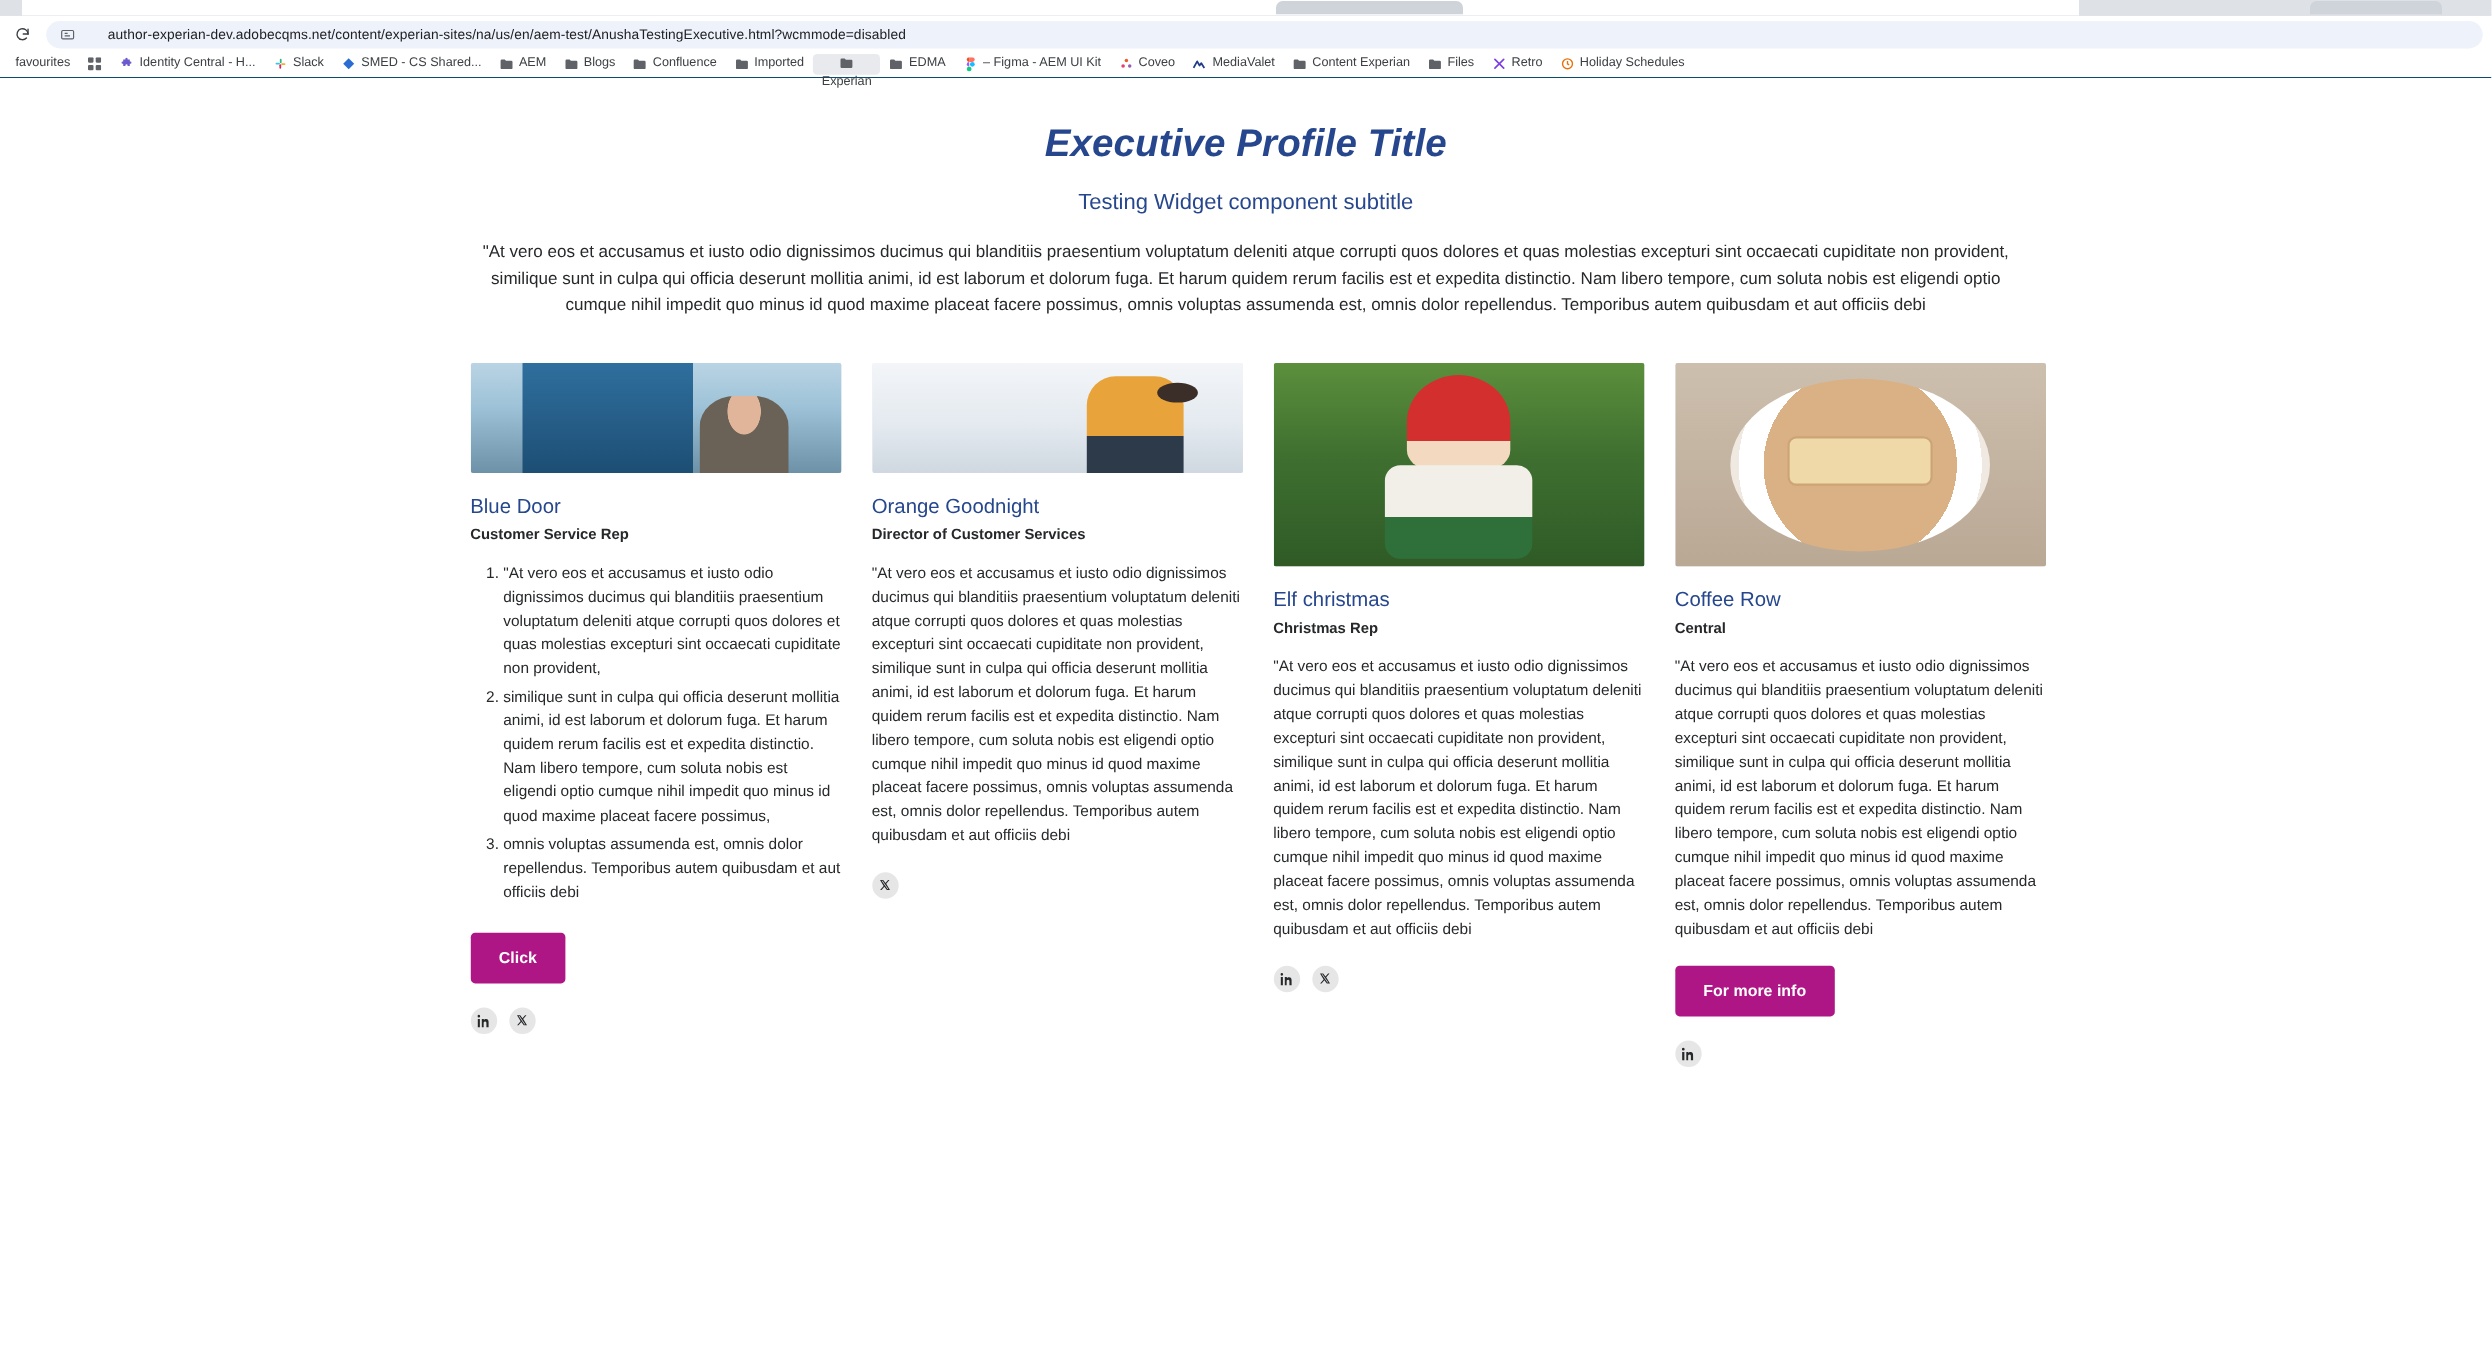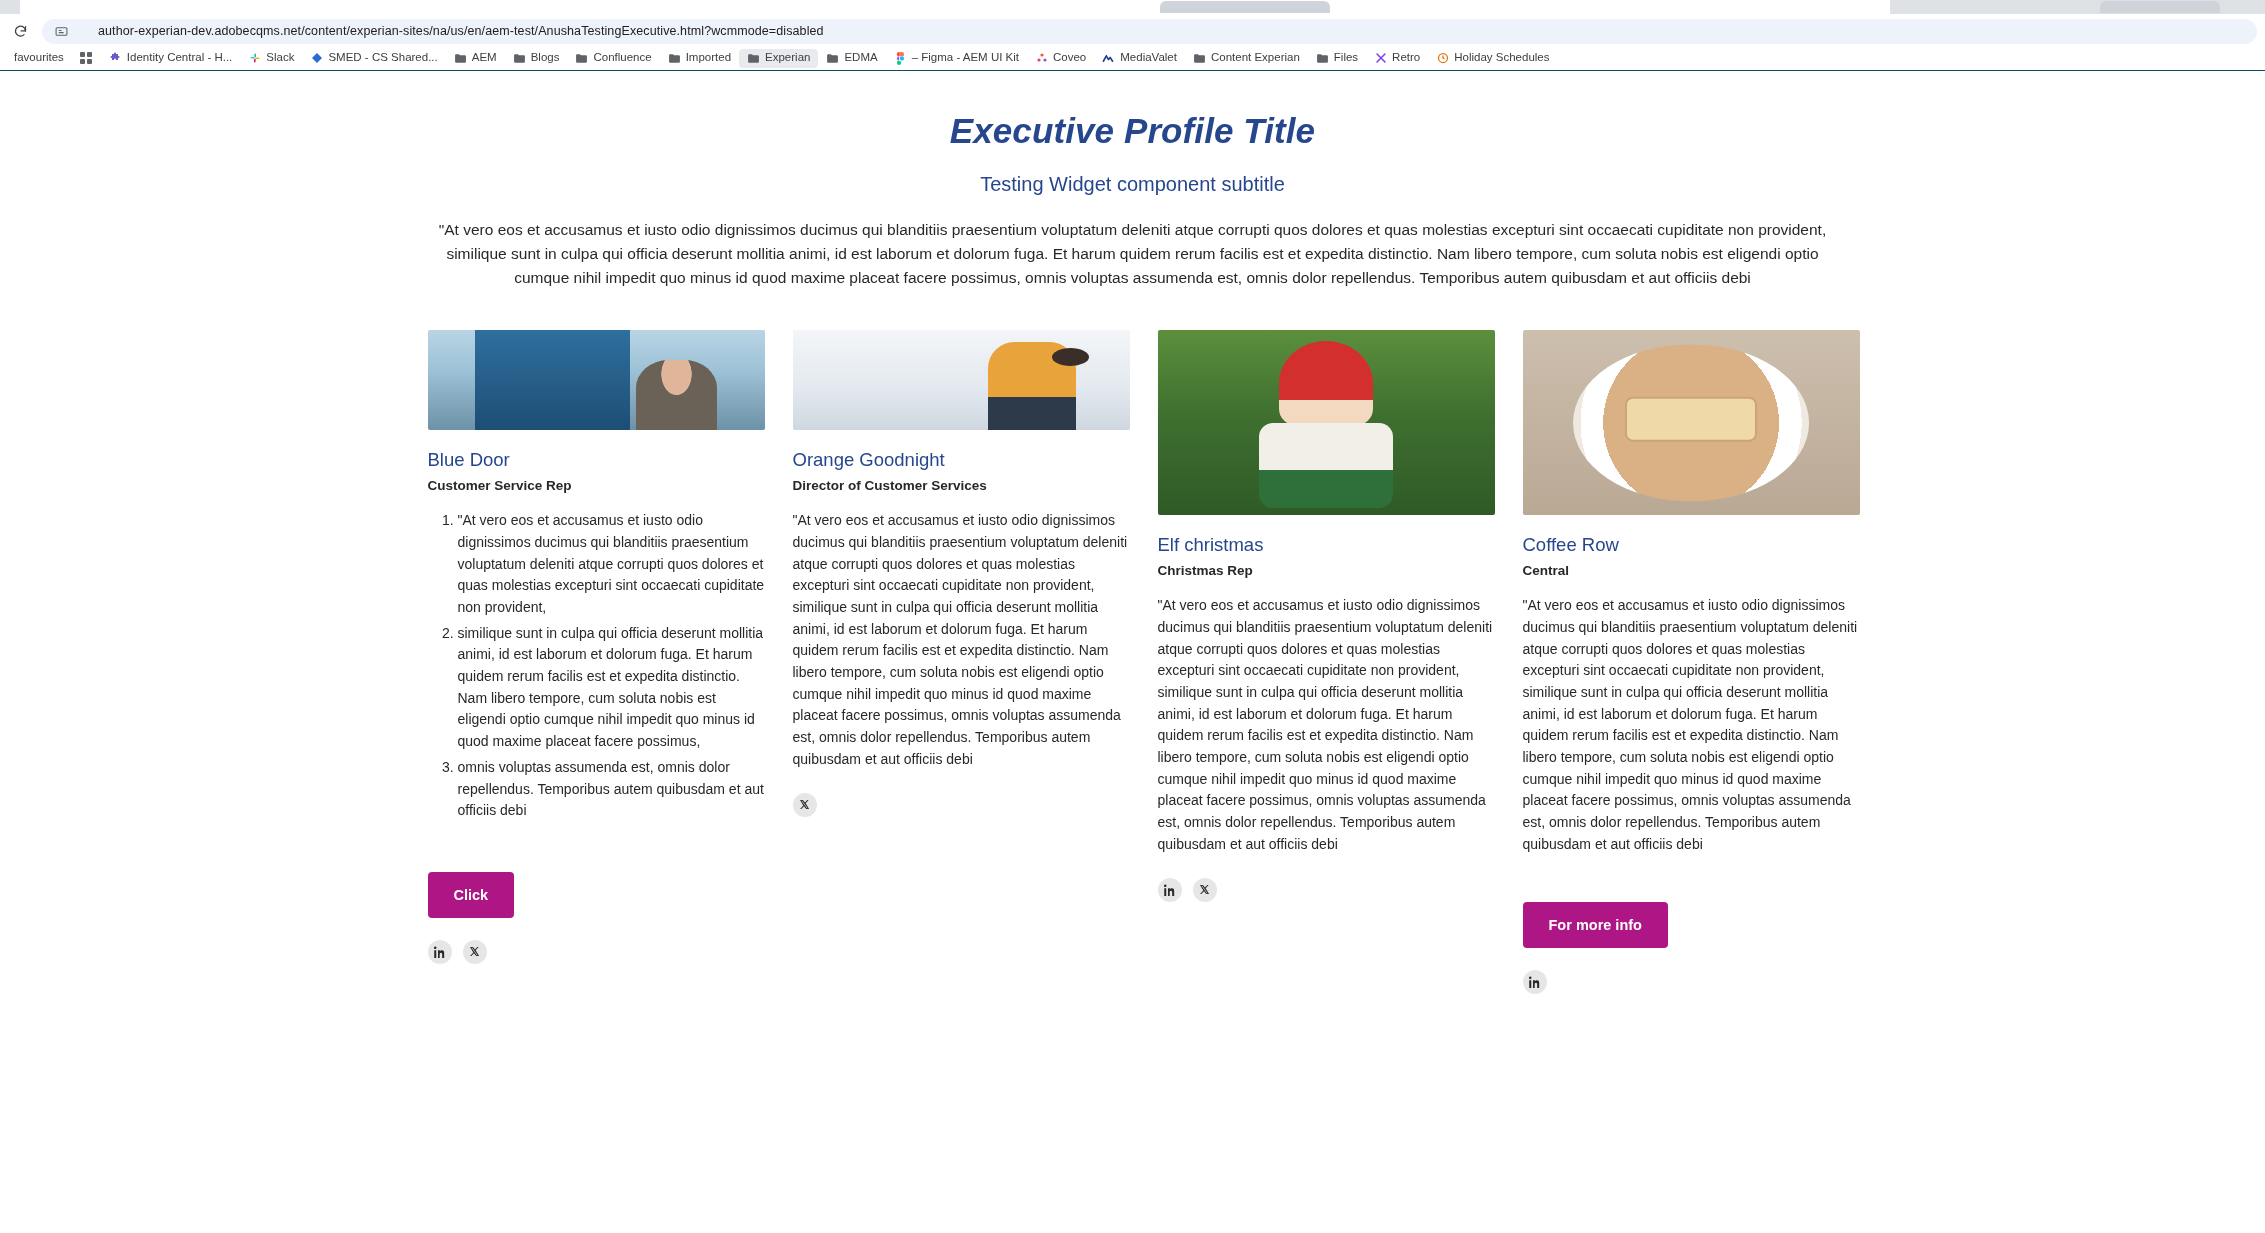--- a/index.html
+++ b/index.html
@@ -182,21 +182,21 @@
     align-items: center;
     justify-content: center;
     background: #af1685;
     color: #ffffff;
     font-weight: bold;
     font-size: 14.5px;
     border: none;
     border-radius: 4px;
     padding: 0 26px;
     height: 46px;
-    margin-top: 46px;
+    margin-top: 22px;
     cursor: pointer;
   }
 
   .social-row {
     display: flex;
     gap: 11px;
     margin-top: 22px;
   }
   .social {
     width: 24px; height: 24px;
@@ -357,21 +357,21 @@
 
   <div class="bm">
     <span class="bm-ico folder-ico">
       <svg width="13" height="11" viewBox="0 0 24 20" fill="#5f6368">
           <path d="M2 4a2 2 0 0 1 2-2h5l2 2h9a2 2 0 0 1 2 2v10a2 2 0 0 1-2 2H4a2 2 0 0 1-2-2z"></path>
         </svg>
     </span>
     <span class="bm-label">Imported</span>
   </div>
 
-  <div class="bm" style="background:#e8eaed;">
+  <div class="bm" style="background:#e8eaed;flex-direction:column;">
     <span class="bm-ico folder-ico">
       <svg width="13" height="11" viewBox="0 0 24 20" fill="#5f6368">
           <path d="M2 4a2 2 0 0 1 2-2h5l2 2h9a2 2 0 0 1 2 2v10a2 2 0 0 1-2 2H4a2 2 0 0 1-2-2z"></path>
         </svg>
     </span>
     <span class="bm-label">Experian</span>
   </div>
 
   <div class="bm">
     <span class="bm-ico folder-ico">

